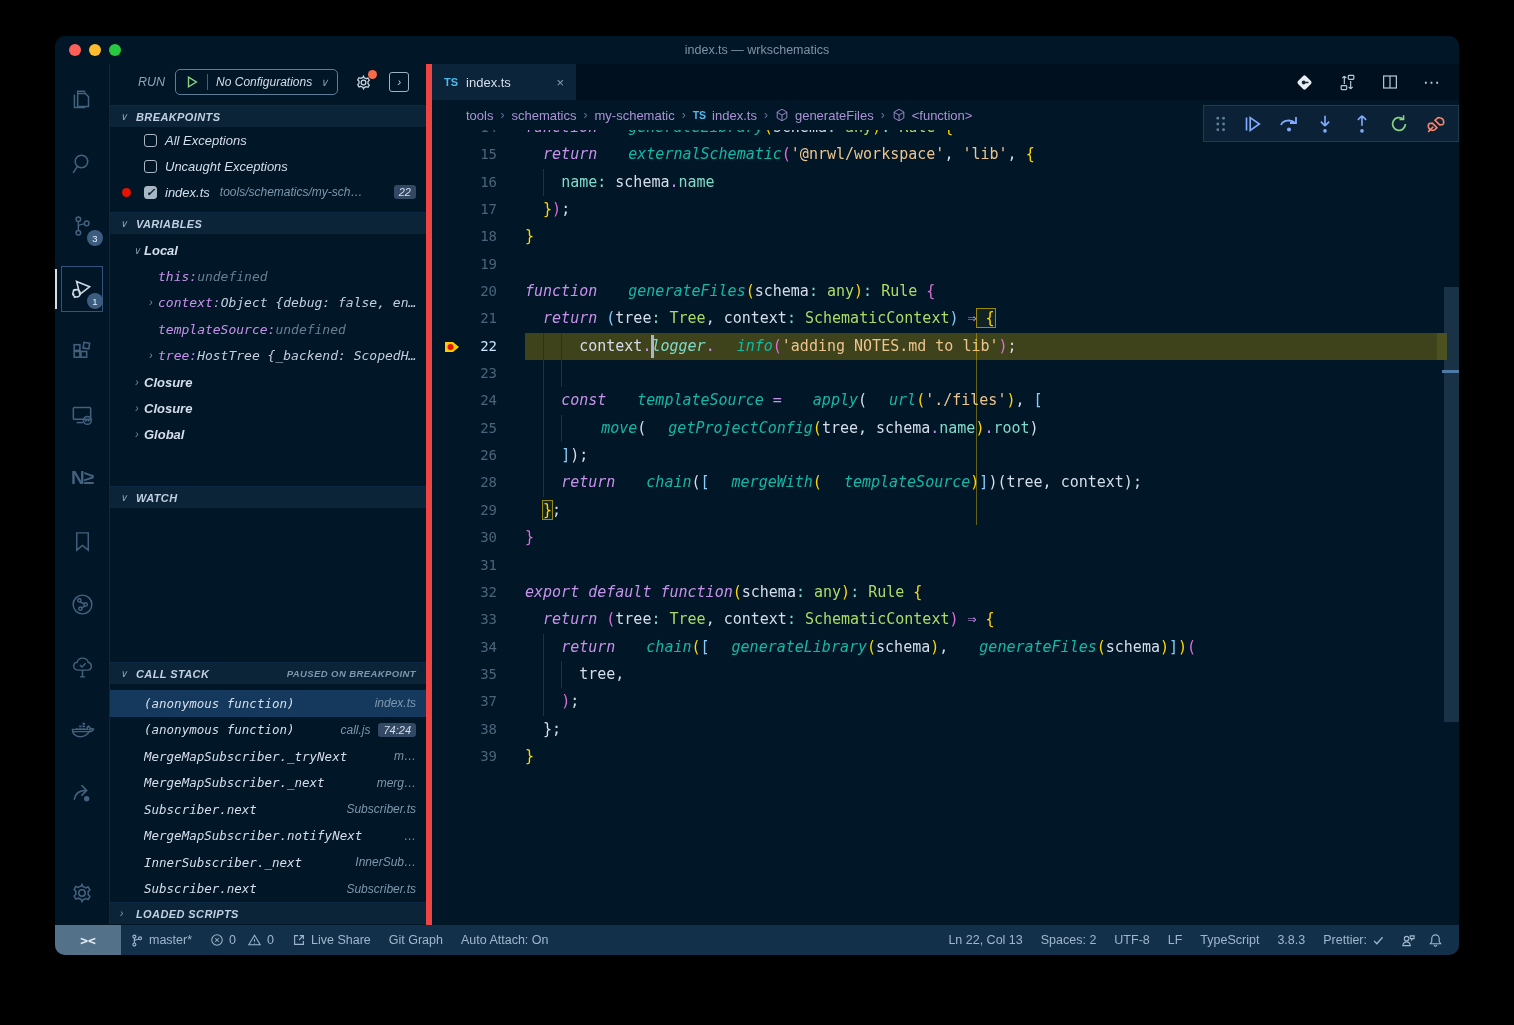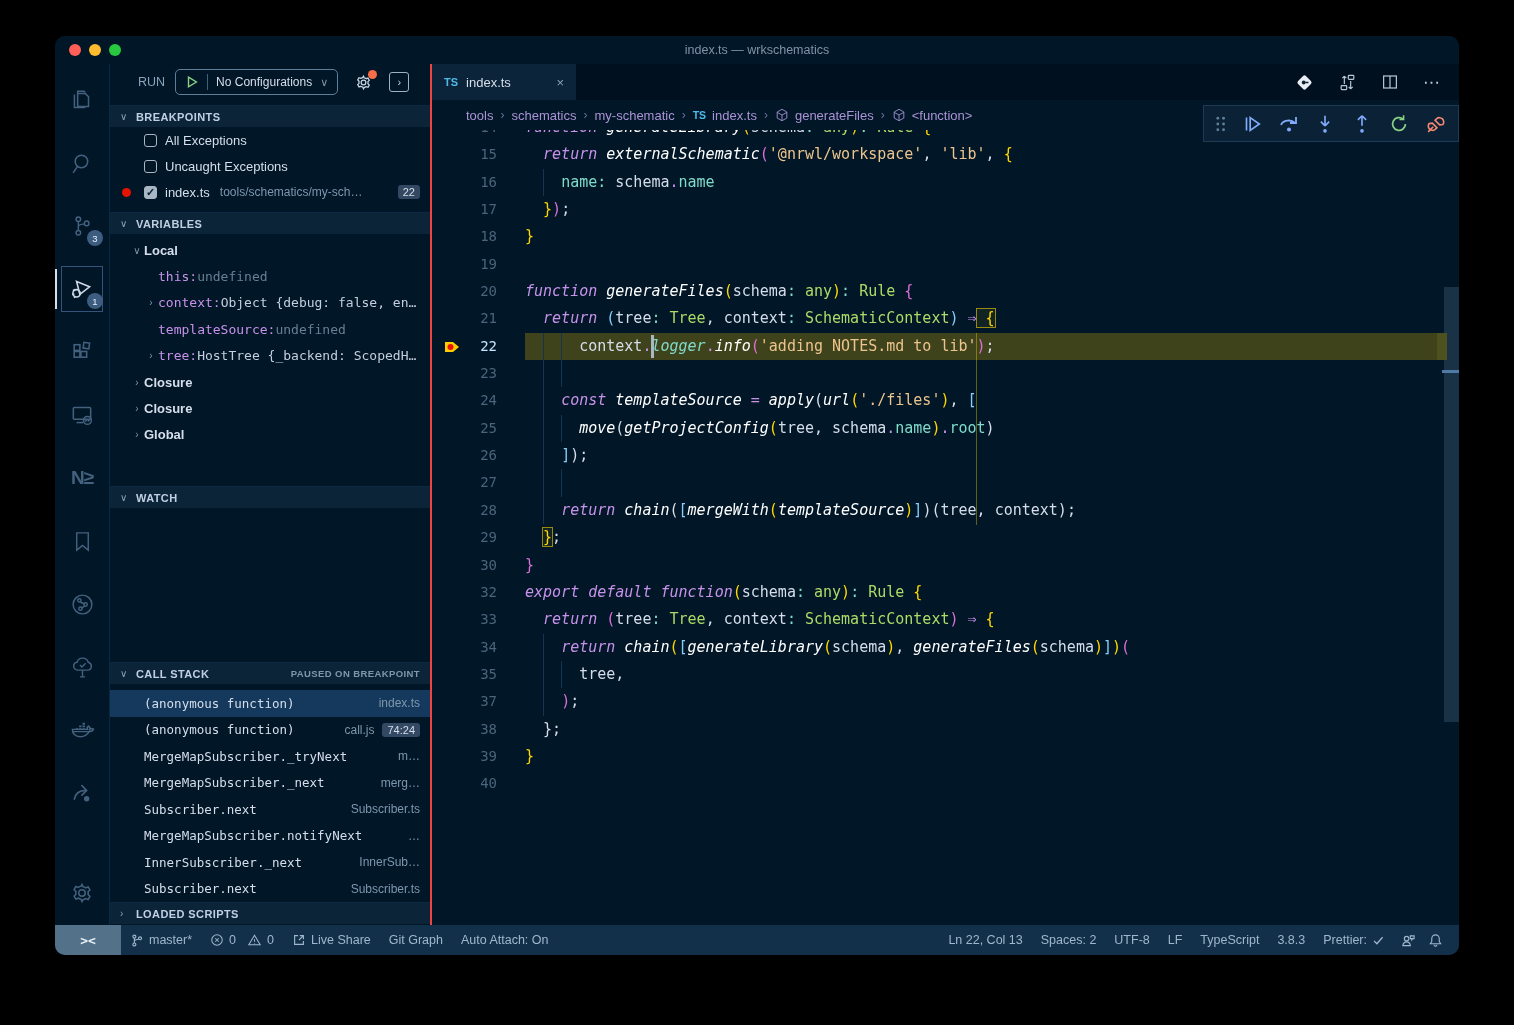--- a/index.html
+++ b/index.html
@@ -21,21 +21,21 @@
   .act svg { stroke:#44617e; }
   .act.active { color:#cdd9e5; }
   .act.active svg { stroke:#cdd9e5; }
   .act.active::before { content:""; position:absolute; left:-3px; top:6px; bottom:6px; width:2px; background:#d6deeb; }
   .act.active .framebox { position:absolute; inset:3px; border:1px solid #35537a; }
   .badge { position:absolute; right:3px; bottom:6px; min-width:16px; height:16px; border-radius:8px; background:#3d5d80; color:#e6eef7; font-size:9.5px; display:flex; align-items:center; justify-content:center; padding:0 3px; }
   .act-spacer { flex:1; }
   .nxglyph { font-size:19px; font-weight:bold; color:#44617e; letter-spacing:-1px; }
 
   
-  .sidebar { width:322px; background:#011627; border-right:2px solid #ef4444; position:relative; font-size:13px; color:#d6deeb; }
+  .sidebar { width:322px; background:#011627; border-right:6px solid #ef4444; position:relative; font-size:13px; color:#d6deeb;font-style:italic; }
   .runbar { height:36px; display:flex; align-items:center; padding-left:28px; gap:10px; }
   .runlabel { color:#8ba3ba; font-size:12.5px; }
   .runselect { display:flex; align-items:center; height:26px; border:1px solid #5f7e97; border-radius:5px; padding:0 9px; gap:8px; }
   .runselect .sep { width:1px; height:16px; background:#41607a; }
   .runselect .cfg { font-size:12px; color:#d6deeb; }
   .chev { color:#7e97ac; font-size:11px; }
   .gearwrap { position:relative; margin-left:6px; }
   .orangedot { position:absolute; right:-4px; top:-3px; width:9px; height:9px; border-radius:50%; background:#f76d47; }
   .panelbtn { width:20px; height:20px; border:1.4px solid #9fb2c4; border-radius:3px; color:#c7d5e2; font-size:11px; display:flex; align-items:center; justify-content:center; margin-left:6px; }
 
@@ -77,21 +77,21 @@
 
   .codearea { flex:1; position:relative; overflow:hidden; font-family:"DejaVu Sans Mono",monospace; font-size:15px; }
   .codelines { position:absolute; left:0; right:17px; top:-16px; }
   .cl { display:flex; height:27.35px; line-height:27.35px; position:relative; }
   .cl .num { width:93px; flex:none; text-align:right; padding-right:28px; color:#4b6479; font-size:14px; position:relative; }
   .cl .txt { flex:1; white-space:pre; position:relative; color:#d6deeb; }
   .cl.cur .txt { background:#3f431c; }
   .cl.cur .num { color:#c5e4fd; }
   .guide { position:absolute; top:0; bottom:0; width:1px; background:#16344f; }
   .tk-k { color:#c792ea; font-style:italic; }
-  .tk-f { color:#ffffff; font-style:italic; }
+  .tk-f { color:#14b8a6; font-style:italic;margin-left:22px; }
   .tk-v { color:#d6deeb; }
   .tk-t { color:#addb67; }
   .tk-c { color:#7fdbca; }
   .tk-ti { color:#7fdbca; font-style:italic; }
   .tk-s { color:#ecc48d; }
   .tk-d { color:#c792ea; }
   .tk-g { color:#ffd700; }
   .tk-o { color:#da70d6; }
   .tk-b { color:#87cefa; }
   .boxed { outline:1px solid rgba(255,215,0,.6); background:rgba(255,215,0,.07); }
@@ -493,36 +493,36 @@
             </div>
             <div class="cl">
               <span class="num">25</span>
               <span class="txt"><span class="guide" style="left: 18px;"></span><span class="guide" style="left: 36px;"></span><span class="tk-v">      </span><span class="tk-f">move</span><span class="tk-v">(</span><span class="tk-f">getProjectConfig</span><span class="tk-g">(</span><span class="tk-v">tree</span><span class="tk-v">, </span><span class="tk-v">schema</span><span class="tk-d">.</span><span class="tk-c">name</span><span class="tk-g">)</span><span class="tk-d">.</span><span class="tk-c">root</span><span class="tk-v">)</span></span>
             </div>
             <div class="cl">
               <span class="num">26</span>
               <span class="txt"><span class="guide" style="left: 18px;"></span><span class="tk-v">    </span><span class="tk-b">]</span><span class="tk-v">)</span><span class="tk-v">;</span></span>
             </div>
             <div class="cl">
-              <span class="num">27</span>
-              <span class="txt"><span class="guide" style="left: 18px;"></span><span class="guide" style="left: 36px;"></span><span class="tk-v">      </span></span>
-            </div>
-            <div class="cl">
               <span class="num">28</span>
               <span class="txt"><span class="guide" style="left: 18px;"></span><span class="tk-v">    </span><span class="tk-k">return</span><span class="tk-f"> chain</span><span class="tk-v">(</span><span class="tk-b">[</span><span class="tk-f">mergeWith</span><span class="tk-g">(</span><span class="tk-f">templateSource</span><span class="tk-g">)</span><span class="tk-b">]</span><span class="tk-v">)</span><span class="tk-v">(</span><span class="tk-v">tree</span><span class="tk-v">, </span><span class="tk-v">context</span><span class="tk-v">)</span><span class="tk-v">;</span></span>
             </div>
             <div class="cl">
               <span class="num">29</span>
               <span class="txt"><span class="tk-v">  </span><span class="tk-g boxed">}</span><span class="tk-v">;</span></span>
             </div>
             <div class="cl">
               <span class="num">30</span>
               <span class="txt"><span class="tk-o">}</span></span>
             </div>
             <div class="cl">
+              <span class="num">31</span>
+              <span class="txt"></span>
+            </div>
+            <div class="cl">
               <span class="num">32</span>
               <span class="txt"><span class="tk-k">export</span><span class="tk-k"> default</span><span class="tk-k"> function</span><span class="tk-g">(</span><span class="tk-v">schema</span><span class="tk-c">:</span><span class="tk-t"> any</span><span class="tk-g">)</span><span class="tk-c">:</span><span class="tk-t"> Rule</span><span class="tk-g"> {</span></span>
             </div>
             <div class="cl">
               <span class="num">33</span>
               <span class="txt"><span class="tk-v">  </span><span class="tk-k">return</span><span class="tk-o"> (</span><span class="tk-v">tree</span><span class="tk-c">:</span><span class="tk-t"> Tree</span><span class="tk-v">, </span><span class="tk-v">context</span><span class="tk-c">:</span><span class="tk-t"> SchematicContext</span><span class="tk-o">)</span><span class="tk-k"> ⇒</span><span class="tk-g"> {</span></span>
             </div>
             <div class="cl">
               <span class="num">34</span>
               <span class="txt"><span class="guide" style="left: 18px;"></span><span class="tk-v">    </span><span class="tk-k">return</span><span class="tk-f"> chain</span><span class="tk-g">(</span><span class="tk-b">[</span><span class="tk-f">generateLibrary</span><span class="tk-g">(</span><span class="tk-v">schema</span><span class="tk-g">)</span><span class="tk-v">, </span><span class="tk-f">generateFiles</span><span class="tk-g">(</span><span class="tk-v">schema</span><span class="tk-g">)</span><span class="tk-b">]</span><span class="tk-g">)</span><span class="tk-o">(</span></span>
@@ -535,24 +535,20 @@
               <span class="num">37</span>
               <span class="txt"><span class="guide" style="left: 18px;"></span><span class="tk-v">    </span><span class="tk-o">)</span><span class="tk-v">;</span></span>
             </div>
             <div class="cl">
               <span class="num">38</span>
               <span class="txt"><span class="tk-v">  </span><span class="tk-v">}</span><span class="tk-v">;</span></span>
             </div>
             <div class="cl">
               <span class="num">39</span>
               <span class="txt"><span class="tk-g">}</span></span>
-            </div>
-            <div class="cl">
-              <span class="num">40</span>
-              <span class="txt"></span>
             </div>
           </div>
         <div class="scopeline" style="top:203px;height:192px"></div>
         <div class="vslider"></div>
         <div class="ovr-line"></div>
         <div class="ovr-cursor"></div>
       </div>
 
       <div class="dbgbar">
         <svg width="14" height="18" viewBox="0 0 14 18" fill="#5f7e97">

